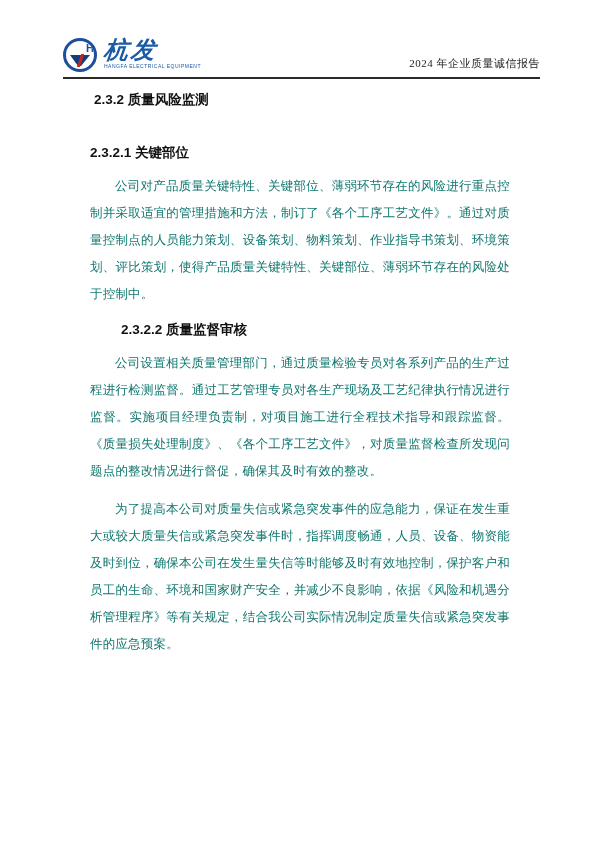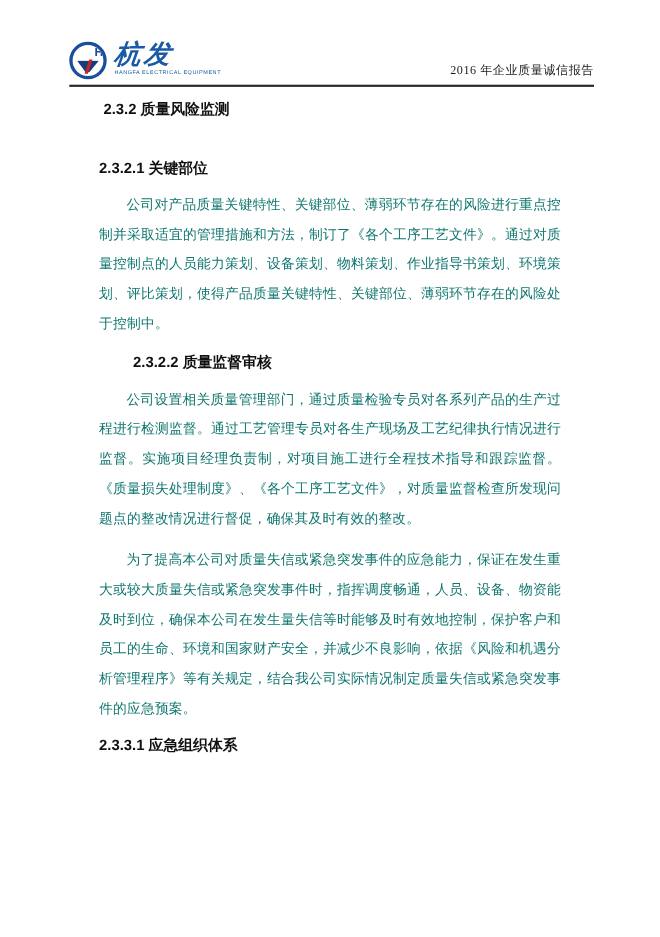--- a/index.html
+++ b/index.html
@@ -116,33 +116,32 @@
       <div class="logo-mark">
         <span class="monogram">HF</span>
         <span class="logo-sail"></span>
         <span class="logo-slash"></span>
       </div>
       <div class="brand-block">
         <span class="brand-cn">杭发</span>
         <span class="brand-en">HANGFA ELECTRICAL EQUIPMENT</span>
       </div>
     </div>
-    <div class="report-title">2016 年企业质量诚信报告</div>
+    <div class="report-title">2024 年企业质量诚信报告</div>
   </div>
 
   <div class="doc-body">
 
     <h2 class="h-sec h-232">2.3.2 质量风险监测</h2>
 
     <h2 class="h-sec h-2321">2.3.2.1 关键部位</h2>
     <p class="para">公司对产品质量关键特性、关键部位、薄弱环节存在的风险进行重点控制并采取适宜的管理措施和方法，制订了《各个工序工艺文件》。通过对质量控制点的人员能力策划、设备策划、物料策划、作业指导书策划、环境策划、评比策划，使得产品质量关键特性、关键部位、薄弱环节存在的风险处于控制中。</p>
 
     <h2 class="h-sec h-2322">2.3.2.2 质量监督审核</h2>
     <p class="para">公司设置相关质量管理部门，通过质量检验专员对各系列产品的生产过程进行检测监督。通过工艺管理专员对各生产现场及工艺纪律执行情况进行监督。实施项目经理负责制，对项目施工进行全程技术指导和跟踪监督。《质量损失处理制度》、《各个工序工艺文件》，对质量监督检查所发现问题点的整改情况进行督促，确保其及时有效的整改。</p>
 
     <p class="para">为了提高本公司对质量失信或紧急突发事件的应急能力，保证在发生重大或较大质量失信或紧急突发事件时，指挥调度畅通，人员、设备、物资能及时到位，确保本公司在发生量失信等时能够及时有效地控制，保护客户和员工的生命、环境和国家财产安全，并减少不良影响，依据《风险和机遇分析管理程序》等有关规定，结合我公司实际情况制定质量失信或紧急突发事件的应急预案。</p>
 
-    <h2 class="h-sec h-2331">2.3.3.1 应急组织体系</h2>
 
   </div>
 
 
 </div>
 
 </body></html>

